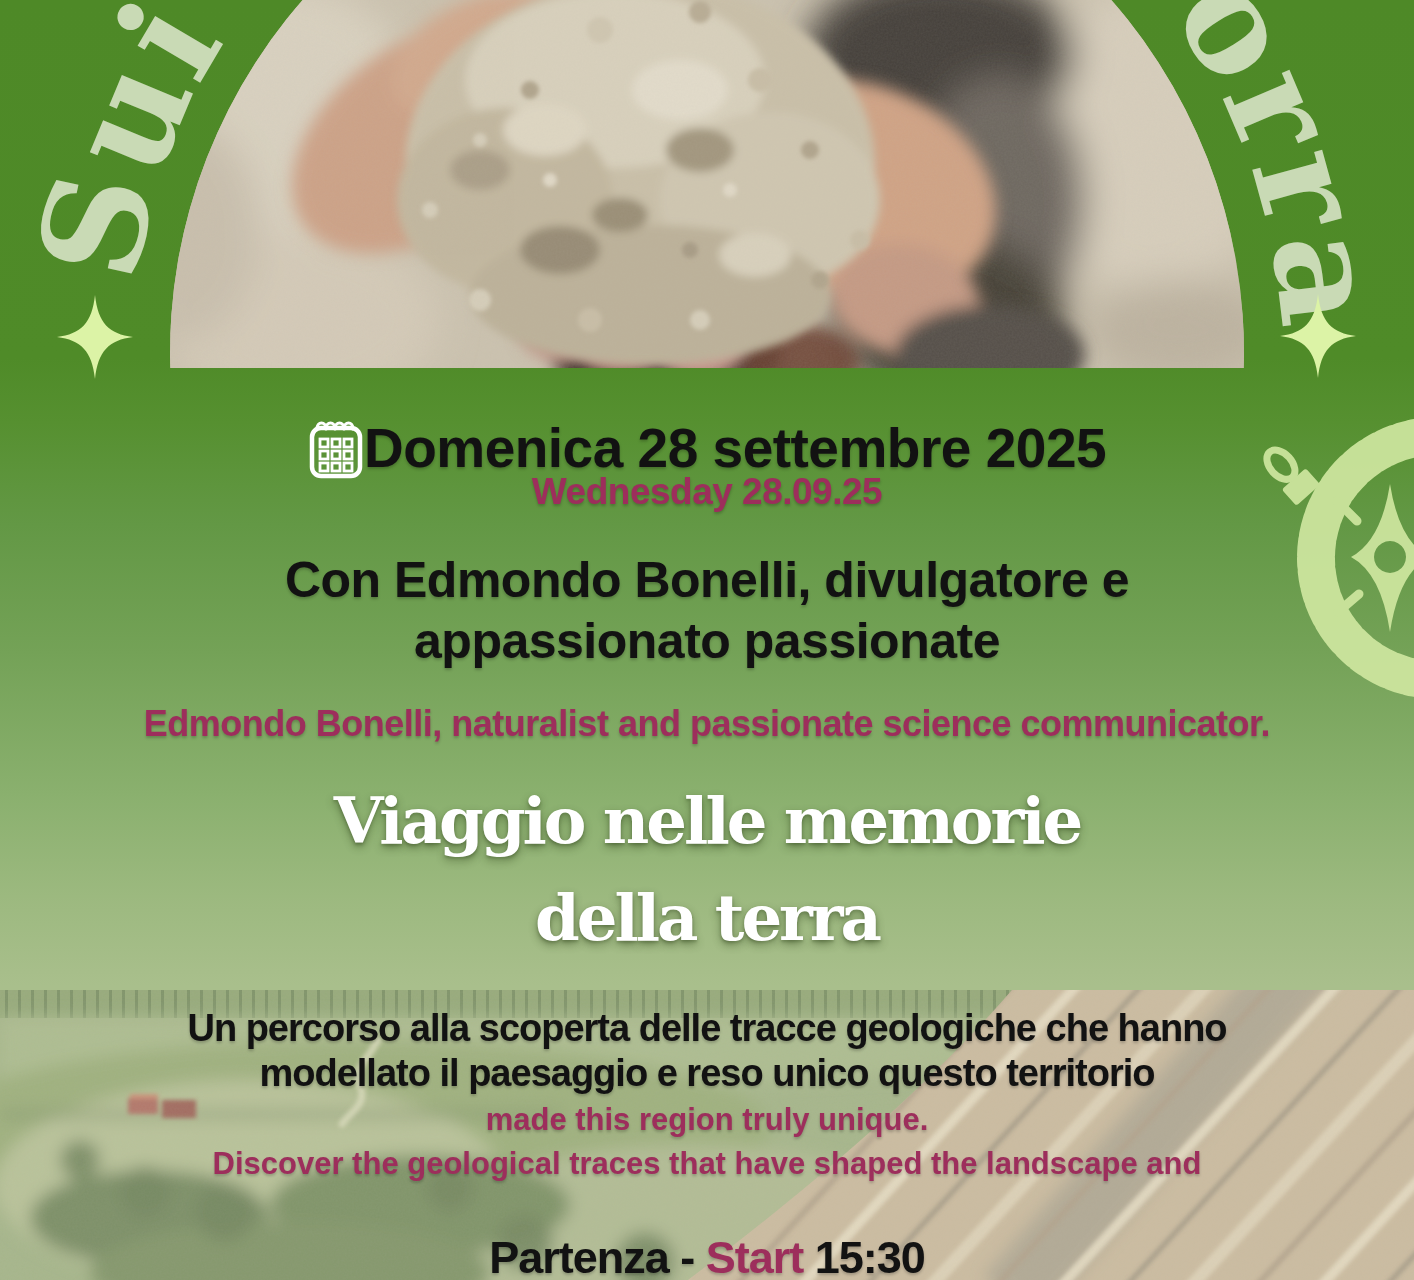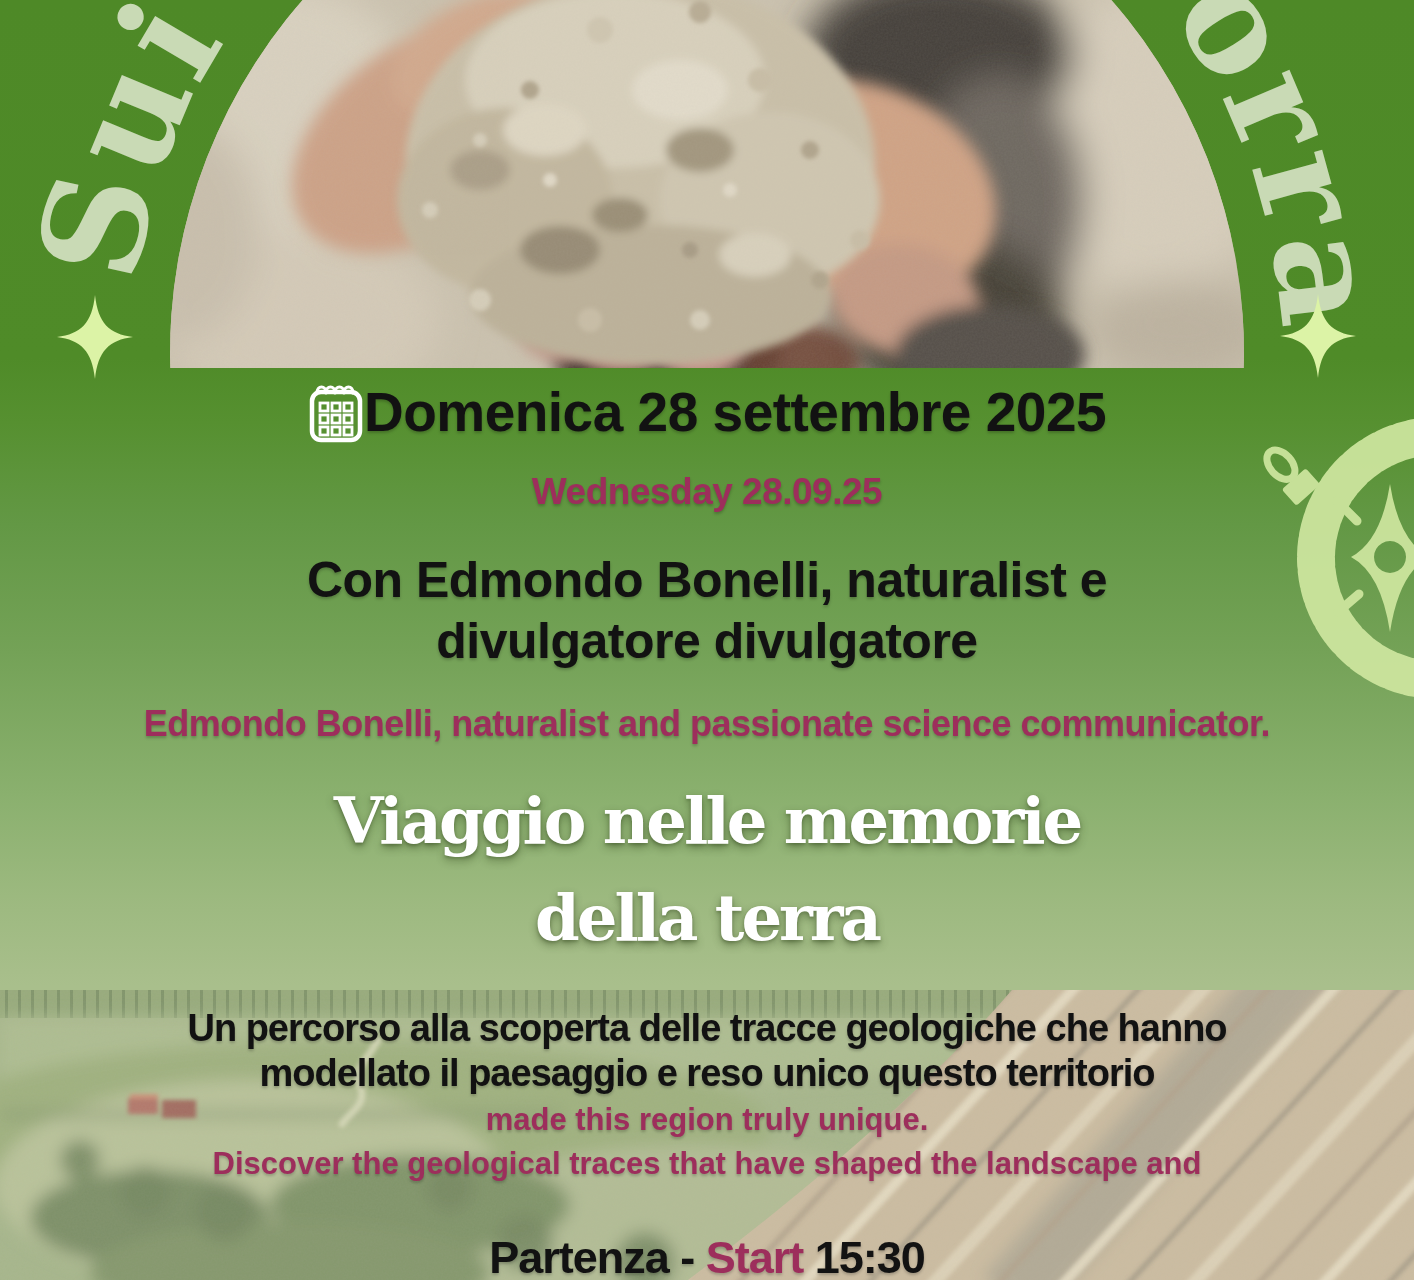--- a/index.html
+++ b/index.html
@@ -7,21 +7,21 @@
     position:relative;width:1414px;height:1280px;overflow:hidden;margin:0 auto;
     background:linear-gradient(180deg,
       #4e8927 0%, #4f8b28 28%, #569030 33%, #639845 41%,
       #74a257 51%, #8ab06e 62%, #9cb97f 70%, #a9bf8c 77%, #abc08e 100%);
     font-family:"Liberation Sans",sans-serif;
   }
   svg.deco{position:absolute;left:0;top:0;width:1414px;height:1280px;display:block;}
   .txt{position:absolute;left:0;width:100%;text-align:center;color:#121212;}
   .shadow-soft{text-shadow:0 2px 3px rgba(0,0,0,.22);}
   .maroon{color:#9d2e5c;}
-  .date-row{top:380px;display:flex;align-items:flex-end;justify-content:center;}
+  .date-row{top:416px;display:flex;align-items:flex-end;justify-content:center;}
   .date-row .date-text{font-size:55px;font-weight:bold;letter-spacing:-0.5px;}
   .sunday{top:471px;font-size:37px;font-weight:bold;letter-spacing:-0.5px;}
   .host{top:550px;font-size:50px;font-weight:bold;line-height:61px;letter-spacing:-0.5px;}
   .collab{top:664px;font-size:37px;font-weight:bold;letter-spacing:-0.5px;}
   .host-en{top:703px;font-size:36px;font-weight:bold;letter-spacing:-0.5px;}
   .title{
     top:772px;font-family:"DejaVu Serif",serif;font-weight:bold;font-size:64px;line-height:97px;
     color:#ffffff;letter-spacing:-3px;
     text-shadow:0 4px 8px rgba(40,60,20,.45),0 2px 3px rgba(40,60,20,.3);
   }
@@ -225,22 +225,22 @@
             <rect x="36" y="47" width="8" height="8"></rect>
         </g>
       </g>
     </svg>
     <span class="date-text shadow-soft">Domenica 28 settembre 2025</span>
   </div>
 
   <div class="txt sunday maroon shadow-soft">Wednesday 28.09.25</div>
 
   <div class="txt host shadow-soft">
-    <div>Con Edmondo Bonelli, naturalist e</div>
-    <div>divulgatore divulgatore</div>
+    <div>Con Edmondo Bonelli, divulgatore e</div>
+    <div>appassionato passionate</div>
   </div>
 
 
   <div class="txt host-en maroon shadow-soft">Edmondo Bonelli, naturalist and passionate science communicator.</div>
 
   <div class="txt title">
     <div>Viaggio nelle memorie</div>
     <div>della terra</div>
   </div>
 

